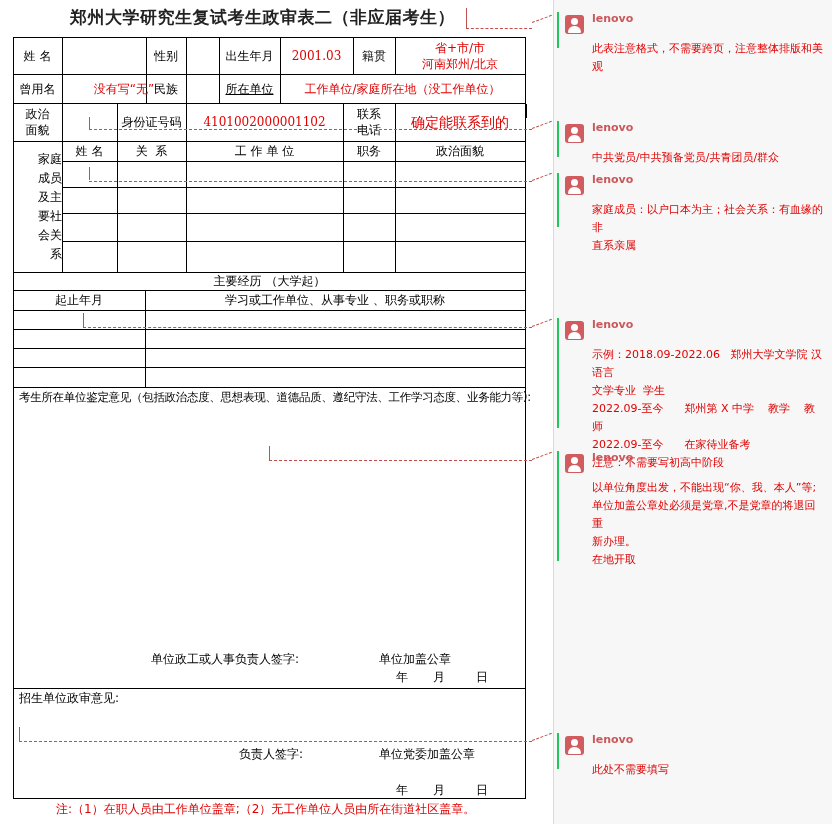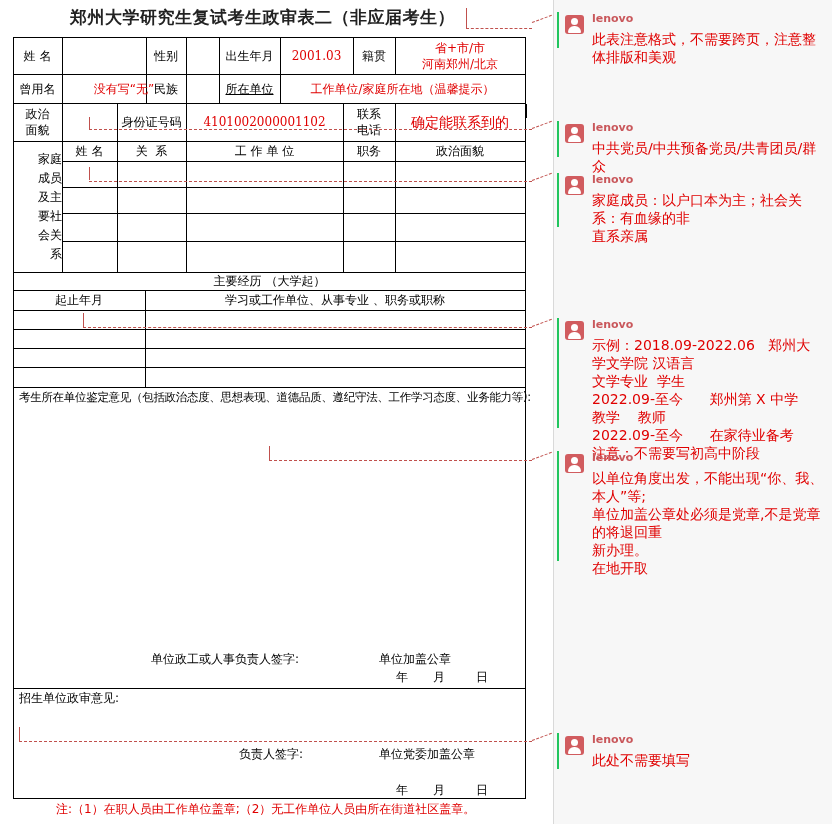--- a/index.html
+++ b/index.html
@@ -13,21 +13,21 @@
   .red { color:#e00000; }
   .serif { font-family:"DejaVu Serif", serif; font-size:12px; }
   .dash { position:absolute; border-top:1px dashed #c0504d; height:0; }
   .dashv { position:absolute; border-left:1px solid #c0504d; width:0; }
   .sidebar { position:absolute; left:553px; top:0; width:279px; height:824px; background:#f7f7f7; border-left:1px solid #d9d9d9; box-sizing:border-box; }
   .cmt { position:absolute; left:3px; width:270px; border-left:2px solid #22c55e; padding-left:12px; box-sizing:border-box; }
   .avatar { position:absolute; left:6px; top:3px; width:19px; height:19px; background:#d15c5f; border-radius:3px; overflow:hidden; }
   .avatar .head { position:absolute; left:6px; top:3px; width:7px; height:7px; background:#fff; border-radius:50%; }
   .avatar .body { position:absolute; left:3px; top:11px; width:13px; height:7px; background:#fff; border-radius:6px 6px 1px 1px; }
   .author { position:absolute; left:33px; top:0; font-size:11px; font-weight:bold; color:#c9575b; }
-  .ctext { position:absolute; left:33px; top:18px; width:232px; font-size:14px; line-height:18px; color:#e00000; }
+  .ctext { position:absolute; left:33px; top:28px; width:232px; font-size:11px; line-height:18px; color:#e00000; }
   .ctext div { white-space:pre-wrap; }
   .conn { position:absolute; border-top:1px dashed #c0504d; height:0; }
   .cursor { position:absolute; width:2px; height:14px; background:#000; }
 </style>
 </head>
 <body>
 
 <div class="page">
   <div class="title">郑州大学研究生复试考生政审表二（非应届考生）</div>
   <div class="dashv" style="left:466px;top:8px;height:20px;"></div>
@@ -81,21 +81,21 @@
   <div class="cell red" style="left:395px;top:37px;width:130px;height:37px;flex-direction:column;">
     <span>省+市/市</span>
     <span>河南郑州/北京</span>
   </div>
 
   <div class="cell" style="left:13px;top:74px;width:49px;height:29px;">曾用名</div>
   <div class="cell red" style="left:62px;top:74px;width:84px;height:29px;padding-left:20px;">没有写“无”</div>
   <div class="cell" style="left:146px;top:74px;width:40px;height:29px;">民族</div>
   <div class="cell" style="left:186px;top:74px;width:33px;height:29px;"></div>
   <div class="cell" style="left:219px;top:74px;width:61px;height:29px;text-decoration:underline;">所在单位</div>
-  <div class="cell red" style="left:280px;top:74px;width:245px;height:29px;">工作单位/家庭所在地（温馨提示）</div>
+  <div class="cell red" style="left:280px;top:74px;width:245px;height:29px;">工作单位/家庭所在地（没工作单位）</div>
 
   <div class="cell" style="left:13px;top:103px;width:49px;height:38px;flex-direction:column;">
     <span>政治</span>
     <span>面貌</span>
   </div>
   <div class="cell" style="left:62px;top:103px;width:55px;height:38px;"></div>
   <div class="cell" style="left:117px;top:103px;width:69px;height:38px;">身份证号码</div>
   <div class="cell red serif" style="left:186px;top:103px;width:157px;height:38px;">4101002000001102</div>
   <div class="cell" style="left:343px;top:103px;width:52px;height:38px;flex-direction:column;">
     <span>联系</span>

